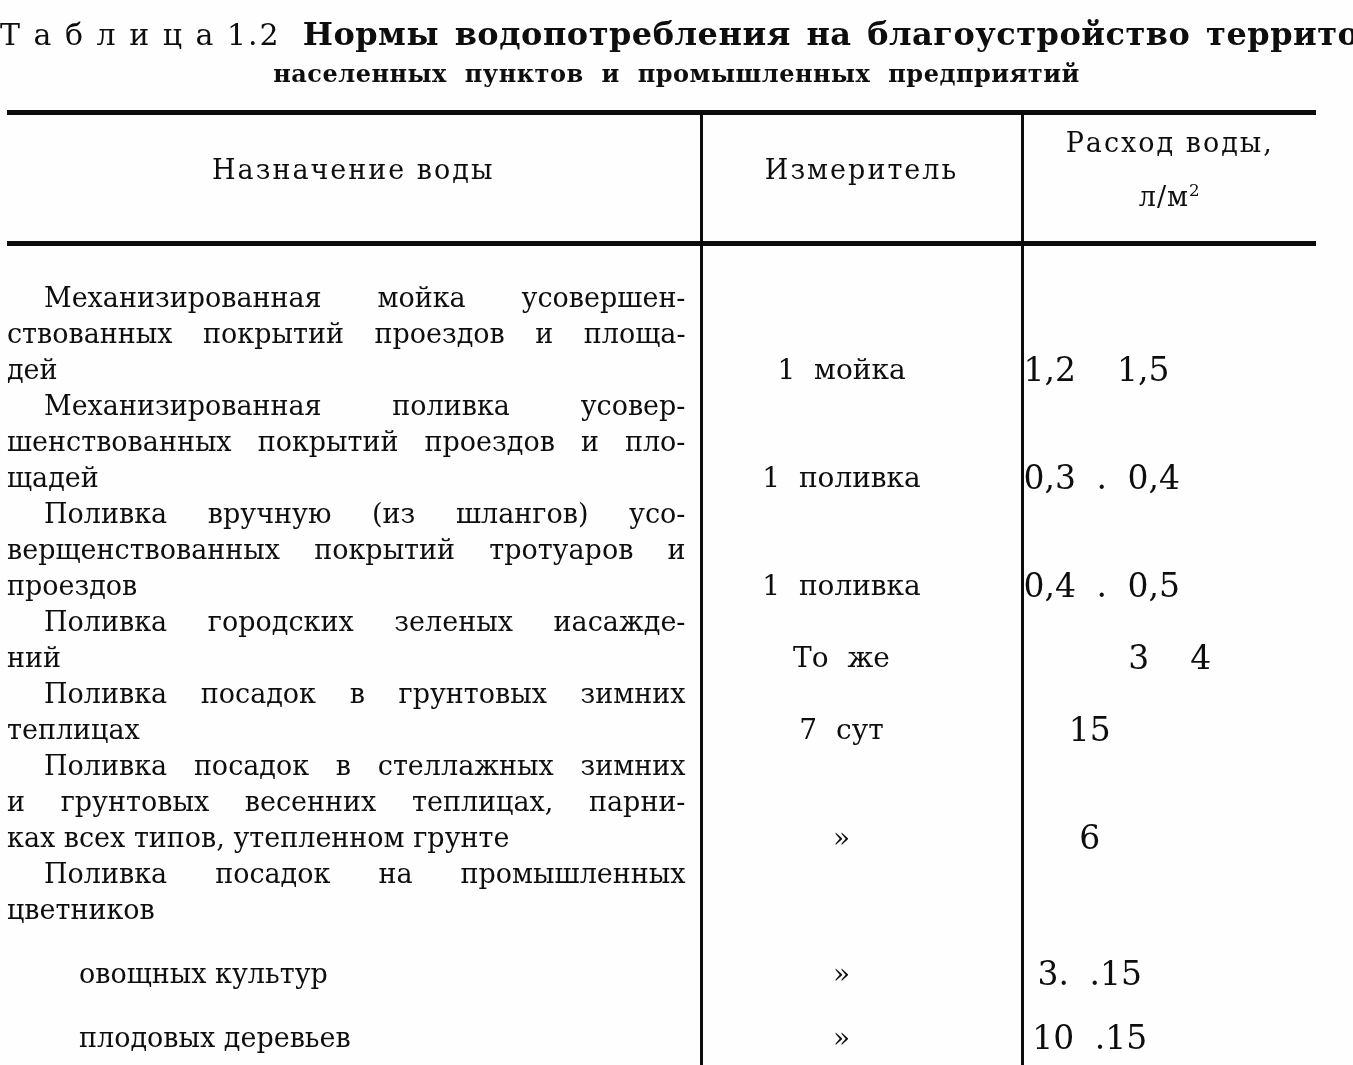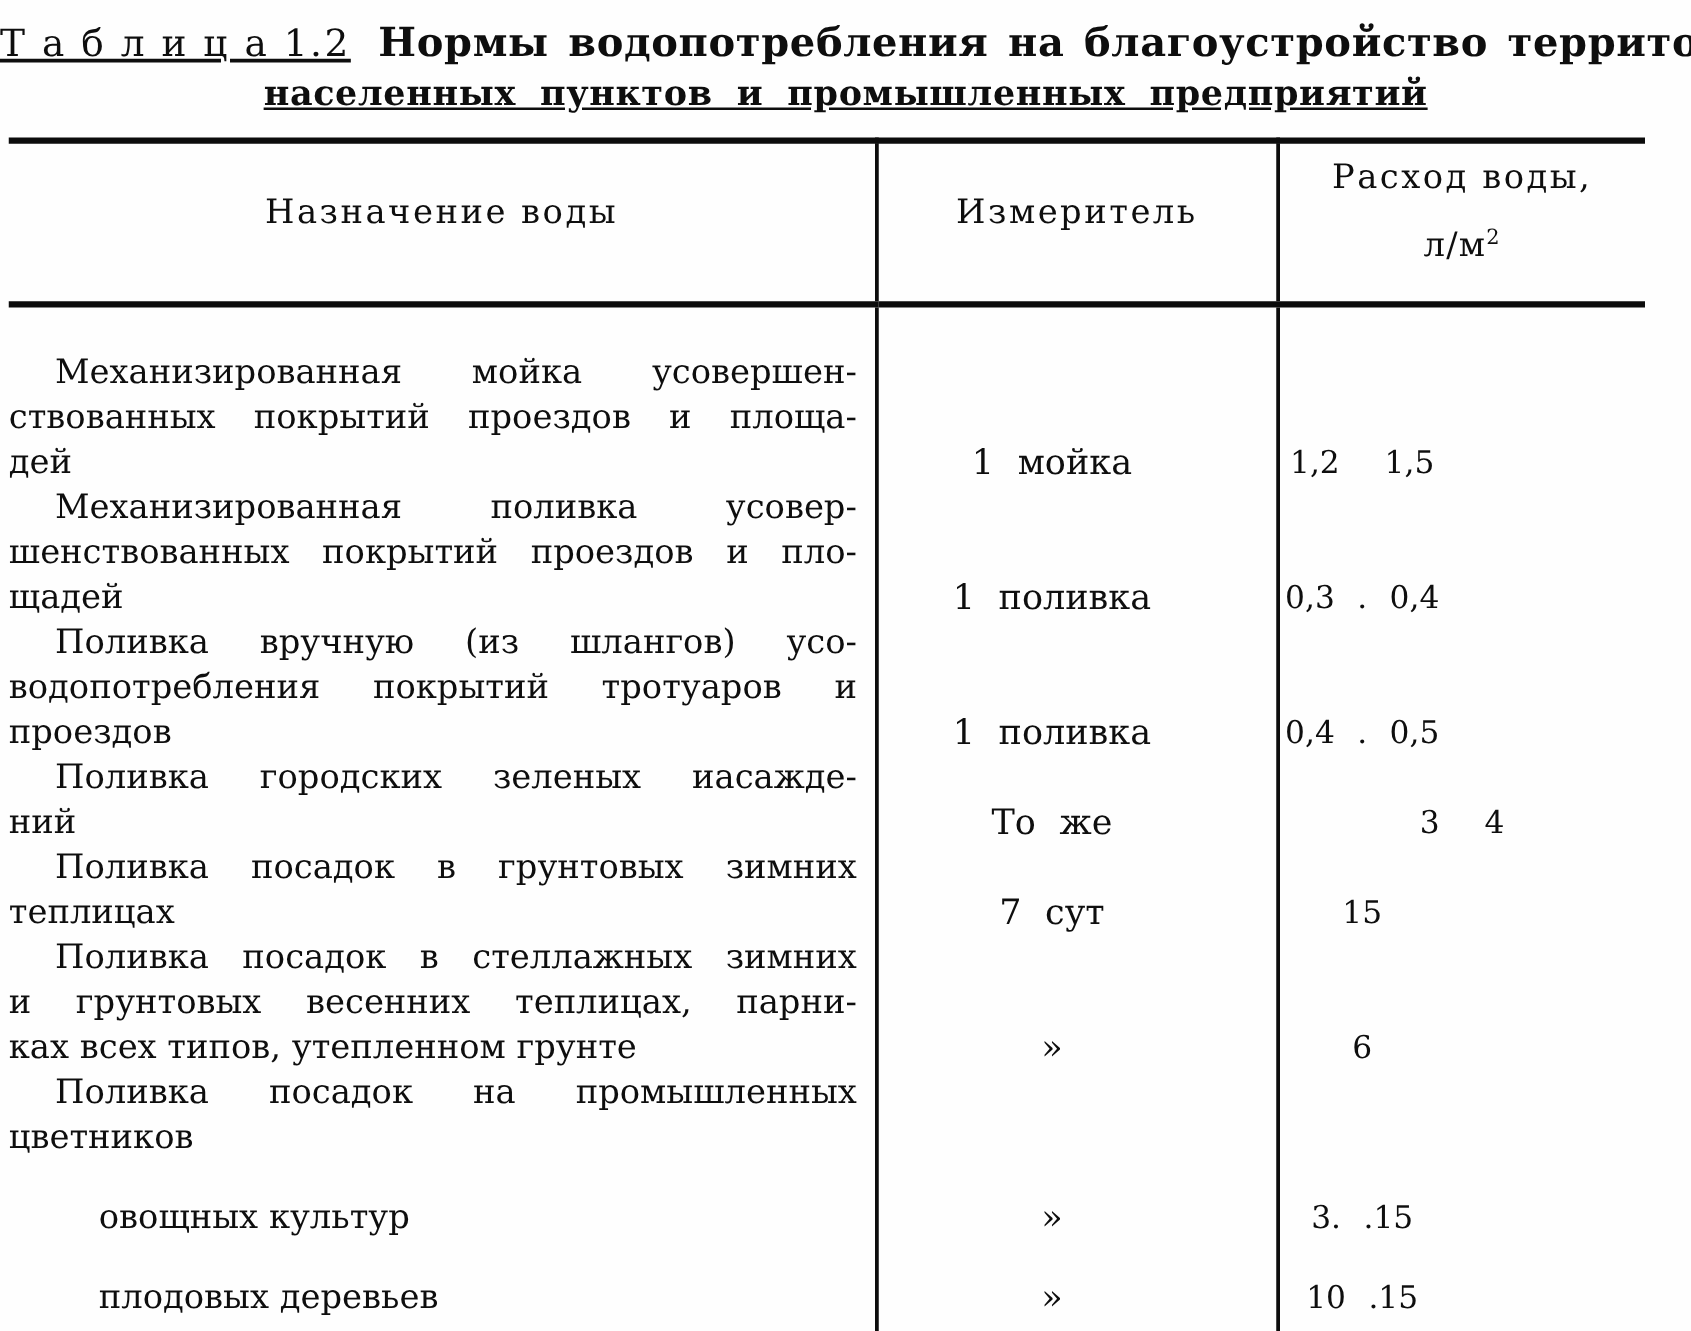--- a/index.html
+++ b/index.html
@@ -4,23 +4,23 @@
 <style>
   html,body { margin:0; padding:0; background:#ffffff; }
   .page {
     position:relative; width:1353px; height:1065px;
     background:#fefefe; color:#0e0e0e; overflow:hidden;
     font-family:"DejaVu Serif", "Liberation Serif", serif;
   }
   
   .title-block { position:absolute; top:14px; left:0; width:100%; text-align:center; }
   .title-line1 { font-size:30px; line-height:40px; white-space:nowrap; }
-  .title-prefix { font-weight:400; letter-spacing:2px; margin-right:22px;text-decoration:underline; }
+  .title-prefix { font-weight:400; letter-spacing:2px; margin-right:22px; }
   .title-bold { font-weight:700; font-size:32px; letter-spacing:0.5px; word-spacing:4px; }
-  .title-line2 { font-weight:700; font-size:28px; line-height:38px; letter-spacing:0.5px; word-spacing:9px;text-decoration:underline; }
+  .title-line2 { font-weight:700; font-size:24px; line-height:38px; letter-spacing:0.5px; word-spacing:9px; }
 
   
   table.norms {
     position:absolute; top:110px; left:7px; width:1309px;
     border-collapse:collapse; table-layout:fixed;
     border-top:5px solid #0c0c0c;
   }
   col.c1 { width:694px; } col.c2 { width:321px; } col.c3 { width:294px; }
 
   thead th {
@@ -40,21 +40,21 @@
   .ln { text-align:justify; text-align-last:justify; }
   .ln.first { padding-left:37px; }
   .ln.last { text-align-last:left; }
   .ln.sub { padding-left:72px; text-align-last:left;margin-top:28px; }
 
   td.measure {
     text-align:center; font-size:28px; line-height:36px;
     white-space:pre; word-spacing:10px; padding-right:40px;
   }
   td.value {
-    text-align:center; font-size:25px; line-height:36px;
+    text-align:center; font-size:33px; line-height:36px;
     white-space:pre; word-spacing:10px;
   }
   td.value.v-left { padding-right:160px; }
 </style>
 </head>
 <body>
 
 <div class="page">
 
   <div class="title-block">
@@ -98,21 +98,21 @@
           <div class="ln">шенствованных покрытий проездов и пло-</div>
           <div class="ln last">щадей</div>
         </td>
         <td class="measure div">1 поливка</td>
         <td class="value div v-left">0,3 . 0,4</td>
       </tr>
 
       <tr>
         <td class="name">
           <div class="ln first">Поливка вручную (из шлангов) усо-</div>
-          <div class="ln">водопотребления покрытий тротуаров и</div>
+          <div class="ln">верщенствованных покрытий тротуаров и</div>
           <div class="ln last">проездов</div>
         </td>
         <td class="measure div">1 поливка</td>
         <td class="value div v-left">0,4 . 0,5</td>
       </tr>
 
       <tr>
         <td class="name">
           <div class="ln first">Поливка городских зеленых иасажде-</div>
           <div class="ln last">ний</div>

